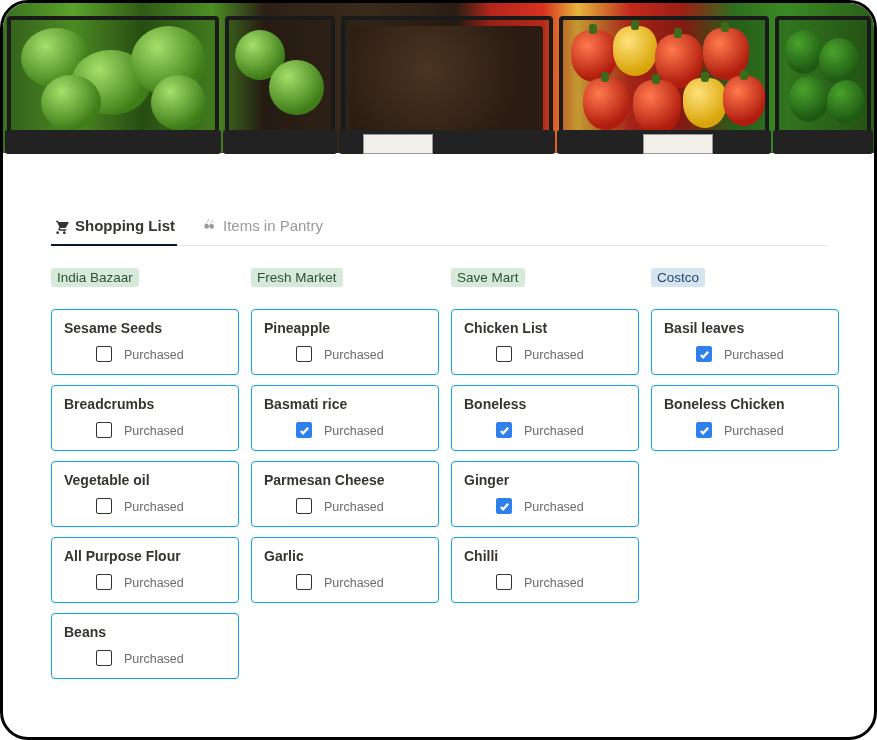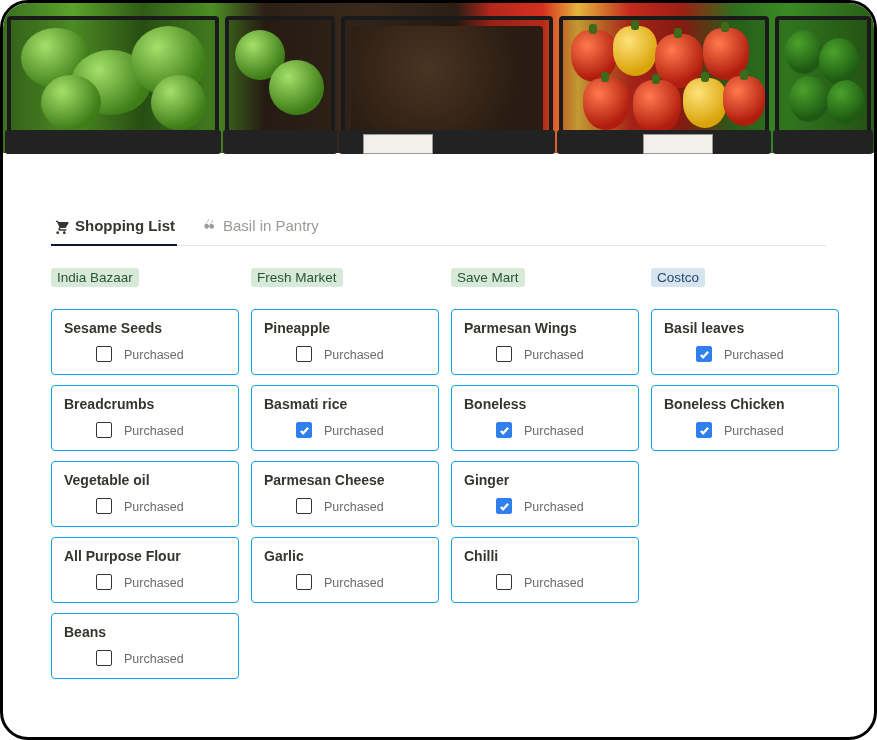--- a/index.html
+++ b/index.html
@@ -231,21 +231,21 @@
             </svg>
         </span>
         <span>Shopping List</span>
       </div>
       <div class="tab">
         <span>
           <svg viewBox="0 0 24 24">
               <path d="M12 2c-1 3-3 5-5 7 .5-.1 1-.2 1.5-.2 2 0 3.5 1.6 3.5 3.6S10.5 16 8.5 16 5 14.4 5 12.4c0-.8.3-1.6.7-2.2C7.5 8 10 5 11 2h1zm4 6c-.5 0-1 .1-1.4.3.9-1.6 1.9-3.4 2.4-5.3h1c-.6 2.3-1.9 4.4-3 6.1.4-.1.7-.1 1-.1 2 0 3.5 1.6 3.5 3.6S18 16 16 16s-3.5-1.6-3.5-3.6S14 8 16 8z"></path>
             </svg>
         </span>
-        <span>Basil in Pantry</span>
+        <span>Items in Pantry</span>
       </div>
     </div>
 
     <div class="board" id="board">
         <div class="col"><span class="col-header green">India Bazaar</span><div class="card">
             <div class="card-title">Sesame Seeds</div>
             <div class="check-row">
               <span class="checkbox"></span>
               <span class="check-label">Purchased</span>
             </div>
@@ -297,21 +297,21 @@
               <span class="check-label">Purchased</span>
             </div>
           </div><div class="card">
             <div class="card-title">Garlic</div>
             <div class="check-row">
               <span class="checkbox"></span>
               <span class="check-label">Purchased</span>
             </div>
           </div></div>
         <div class="col"><span class="col-header green">Save Mart</span><div class="card">
-            <div class="card-title">Parmesan Wings</div>
+            <div class="card-title">Chicken List</div>
             <div class="check-row">
               <span class="checkbox"></span>
               <span class="check-label">Purchased</span>
             </div>
           </div><div class="card">
             <div class="card-title">Boneless</div>
             <div class="check-row">
               <span class="checkbox checked">
                 <svg viewBox="0 0 12 12">
                   <polyline points="2,6.5 4.5,9 10,3"></polyline>

